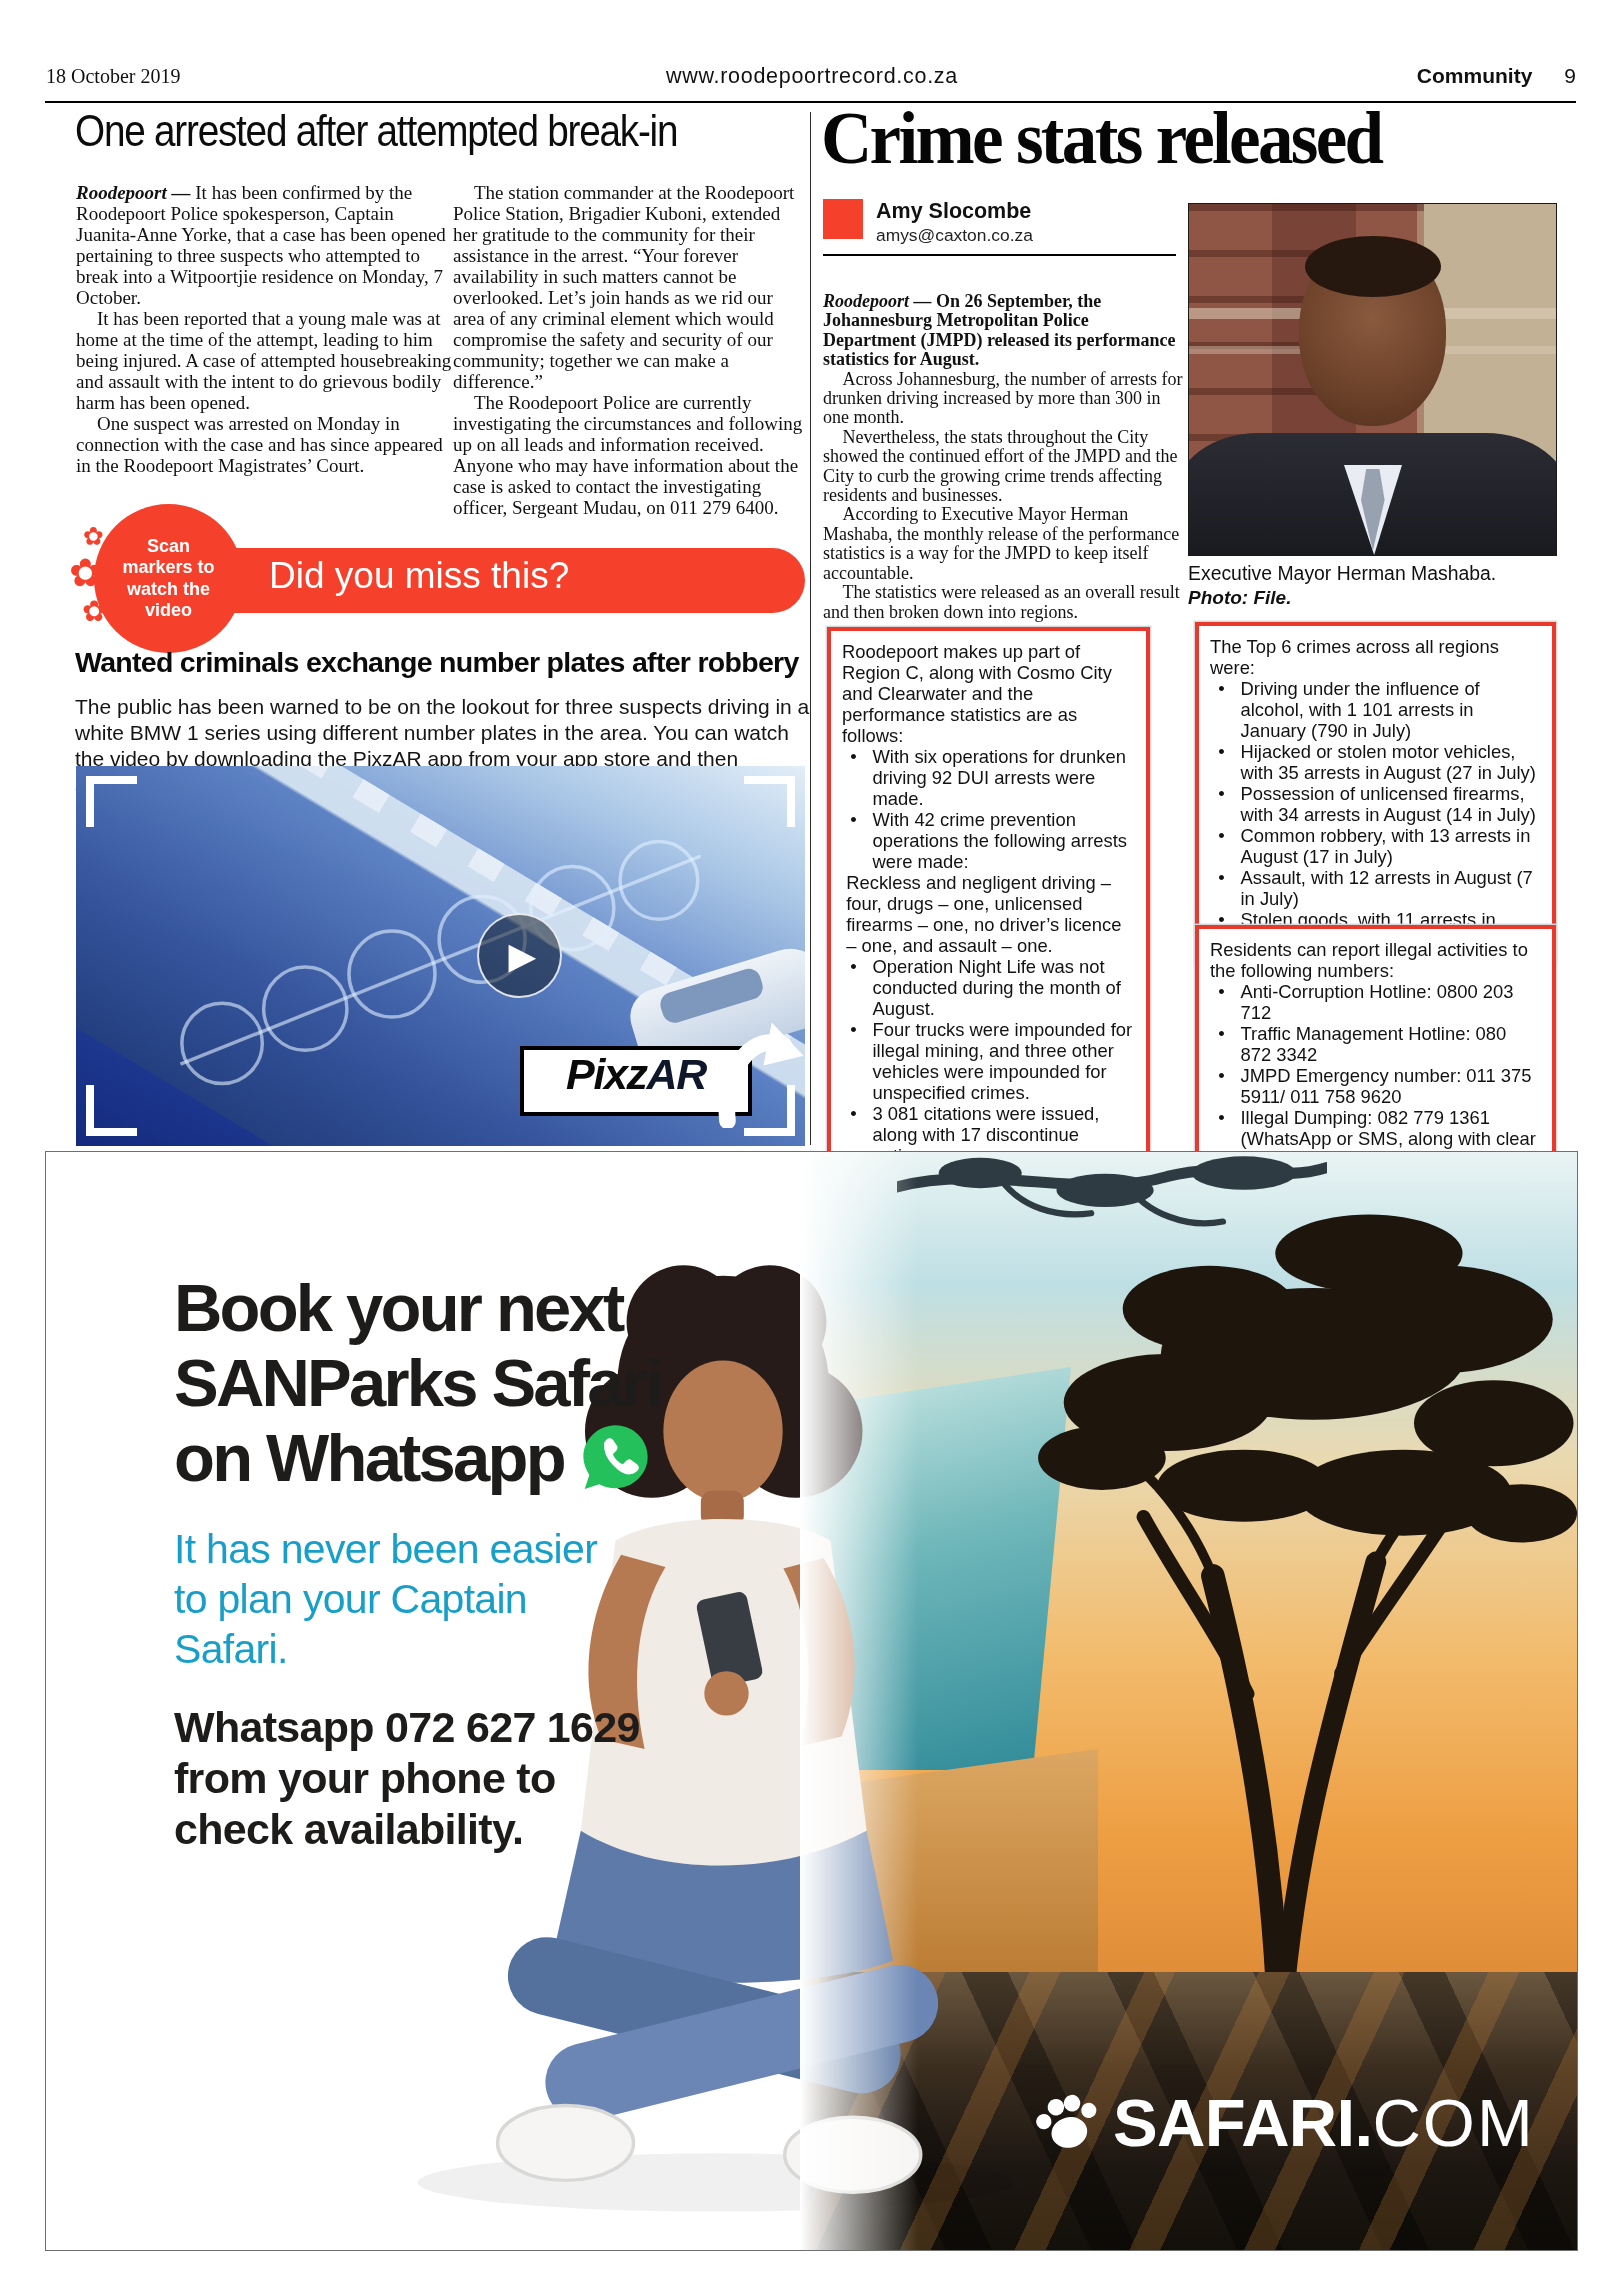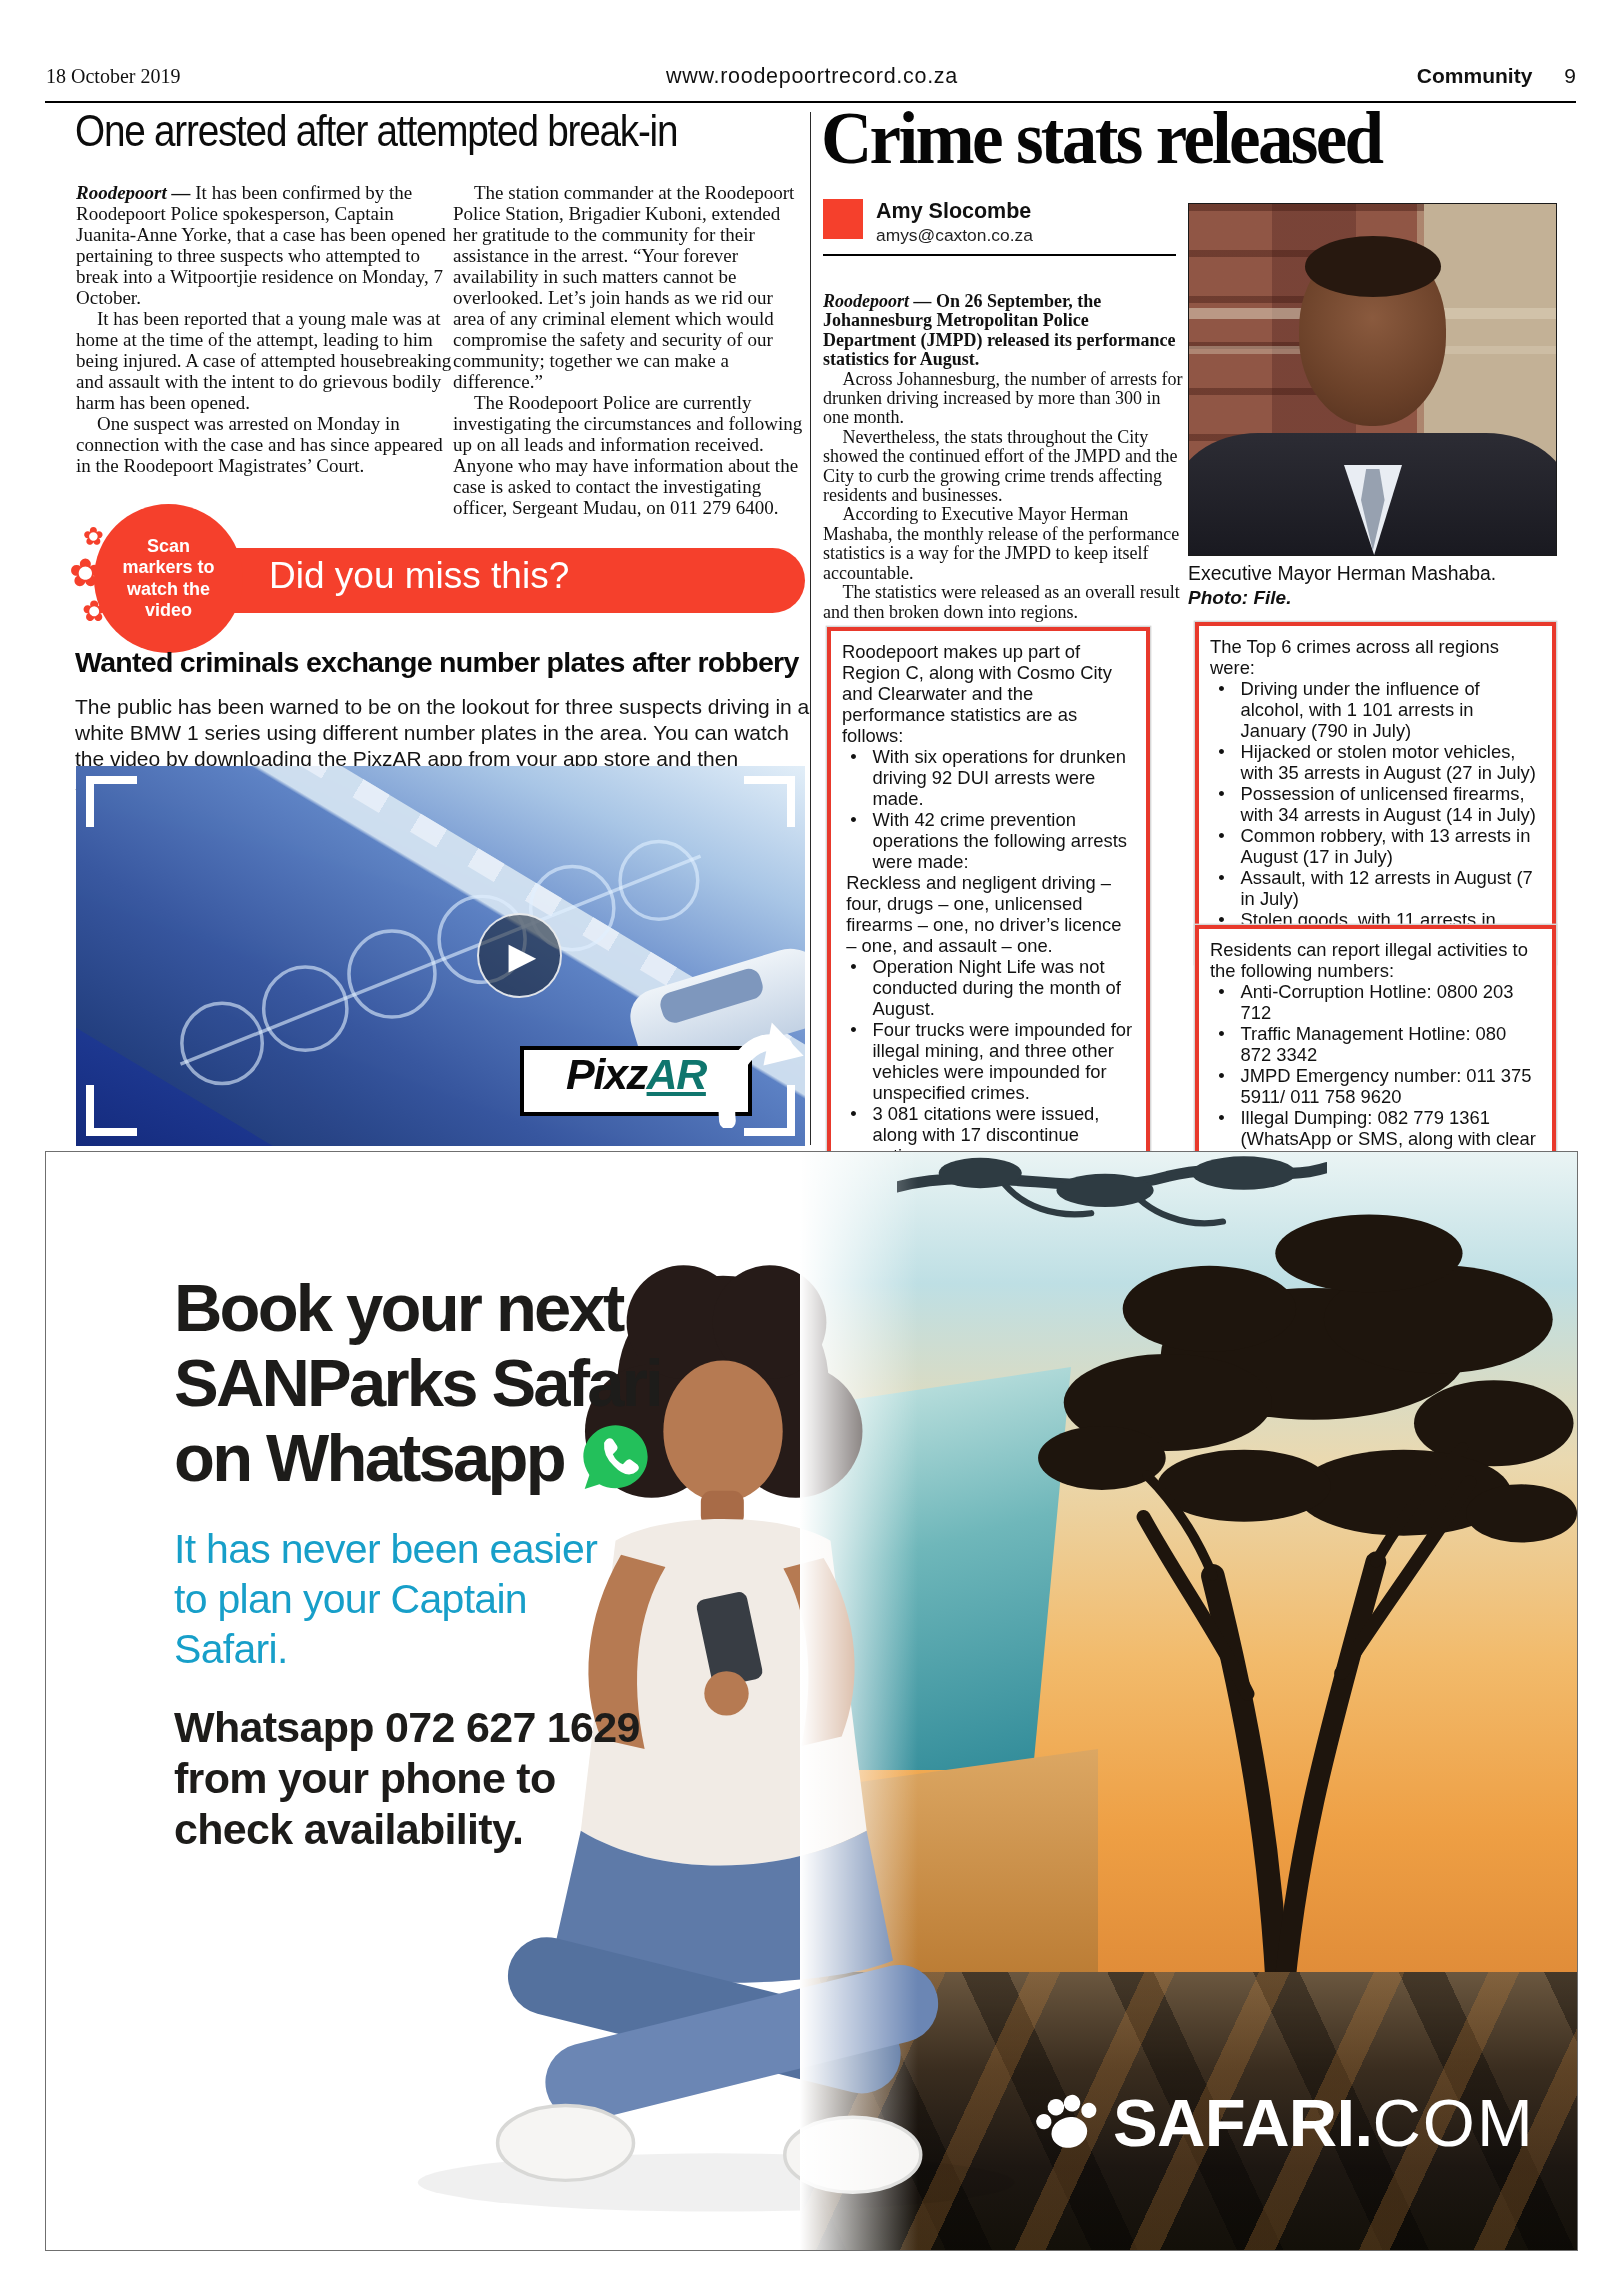--- a/index.html
+++ b/index.html
@@ -60,21 +60,21 @@
   .c-bl{left:9.7px;bottom:9.7px;border-left:8.3px solid #fff;border-bottom:8.3px solid #fff;}
   .c-br{right:9.7px;bottom:9.7px;border-right:8.3px solid #fff;border-bottom:8.3px solid #fff;}
   .playbtn{position:absolute;left:401px;top:147px;width:81px;height:81px;border-radius:50%;
       background:rgba(18,28,40,.55);border:2.1px solid rgba(255,255,255,.85);
       display:flex;align-items:center;justify-content:center;}
   .playbtn span{color:#fff;font-size:36px;font-family:"DejaVu Sans",sans-serif;margin-left:5.6px;}
   .pixzar{position:absolute;left:431px;top:280px;width:224px;height:62px;background:#fff;border:4.2px solid #000;
       display:flex;align-items:flex-start;justify-content:center;margin-left:13px;}
   .pixzar span{font-family:"Liberation Sans",sans-serif;font-weight:800;font-style:italic;font-size:43px;letter-spacing:-1.4px;}
   .pixzar .pz{color:#0a0a0a;}
-  .pixzar .ar{color:#0f766e;text-decoration:underline;}
+  .pixzar .ar{color:#0f172a;}
   .cctv-arrow{position:absolute;left:639px;top:244px;}
 
   
   .cr-headline{left:821px;top:96px;width:764px;font-size:74px;font-weight:700;letter-spacing:-2.8px;
       color:#060606;white-space:nowrap;transform:scaleX(.96);transform-origin:left top;}
   .byl-square{left:823px;top:199px;width:40px;height:40px;background:#f5402c;}
   .byl-name{left:876px;top:199px;font-size:21.5px;font-weight:700;font-family:"Liberation Sans",sans-serif;}
   .byl-email{left:876px;top:225px;font-size:17.4px;font-family:"Liberation Sans",sans-serif;color:#222;}
   .byl-rule{left:823px;top:254px;width:353px;height:2.1px;background:#000;}
   .cr-col{left:823px;top:292px;width:360px;font-size:18px;line-height:19.4px;}

